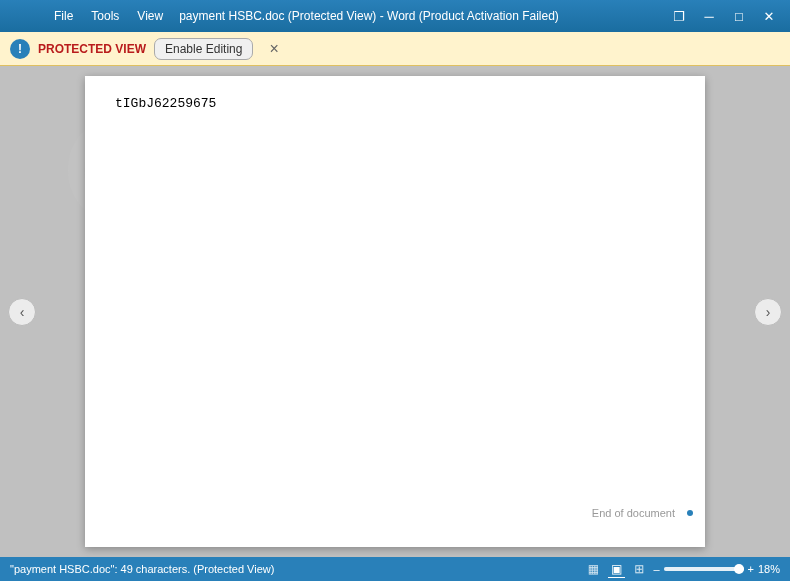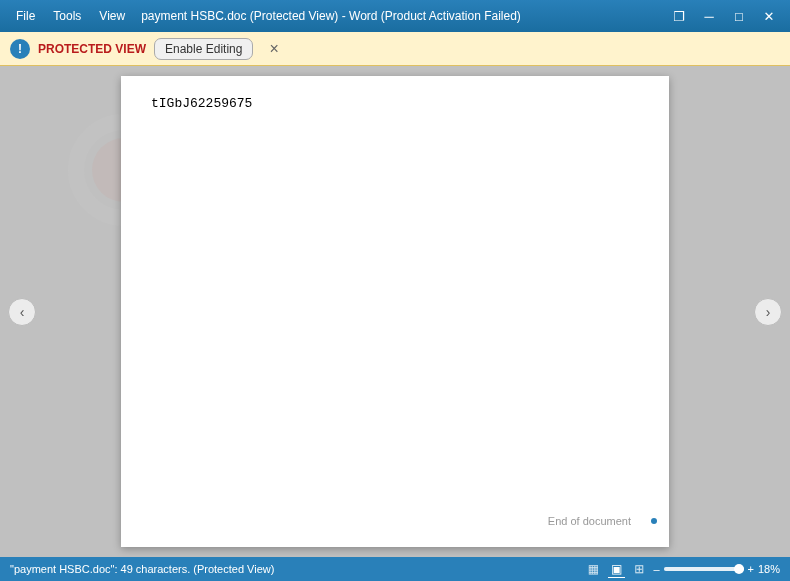--- a/index.html
+++ b/index.html
@@ -38,20 +38,21 @@
       justify-content: center;
     }
     .title-bar-title {
       color: white;
       font-size: 12px;
       flex: 1;
     }
     .title-bar-menu {
       display: flex;
       gap: 2px;
+      margin-left: 38px;
     }
     .menu-item {
       color: white;
       font-size: 12px;
       padding: 2px 8px;
       cursor: pointer;
       border-radius: 2px;
     }
 
     
@@ -152,21 +153,21 @@
       opacity: 0.2;
     }
     .magnifier-watermark svg {
       width: 160px;
       height: 160px;
     }
 
     
     .doc-page {
       background: white;
-      width: 548px;
+      width: 620px;
       height: calc(581px - 32px - 34px - 24px - 20px);
       position: relative;
       z-index: 2;
       box-shadow: 0 2px 8px rgba(0,0,0,0.3);
       padding: 20px 30px;
     }
 
     .doc-content {
       font-size: 13px;
       color: #000;
@@ -174,27 +175,27 @@
     }
 
     .doc-content-line {
       display: flex;
       gap: 80px;
       margin-bottom: 4px;
     }
 
     .end-of-doc {
       position: absolute;
-      bottom: 20px;
+      bottom: 28px;
       right: 12px;
       font-size: 11px;
       color: #999;
       display: flex;
       align-items: center;
-      gap: 20px;
+      gap: 12px;
     }
     .end-dot {
       width: 6px;
       height: 6px;
       background: #2980b9;
       border-radius: 50%;
       display: inline-block;
     }
 
     

